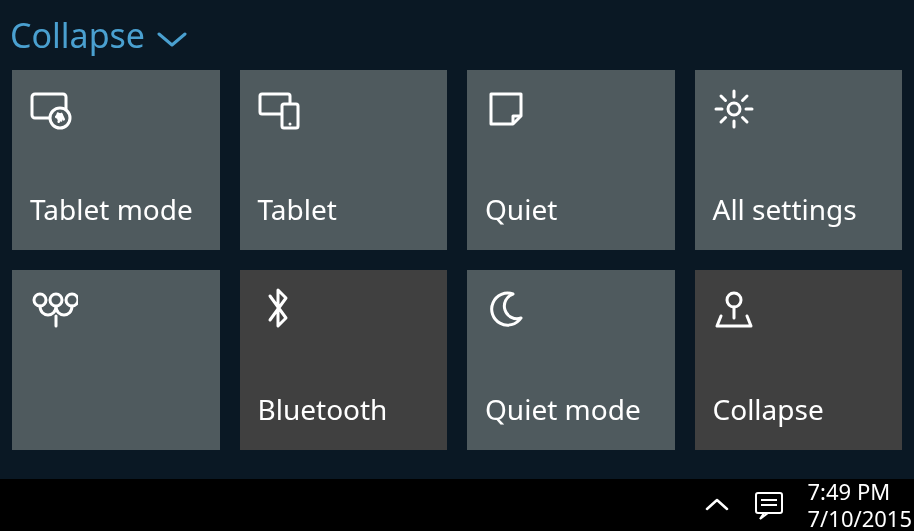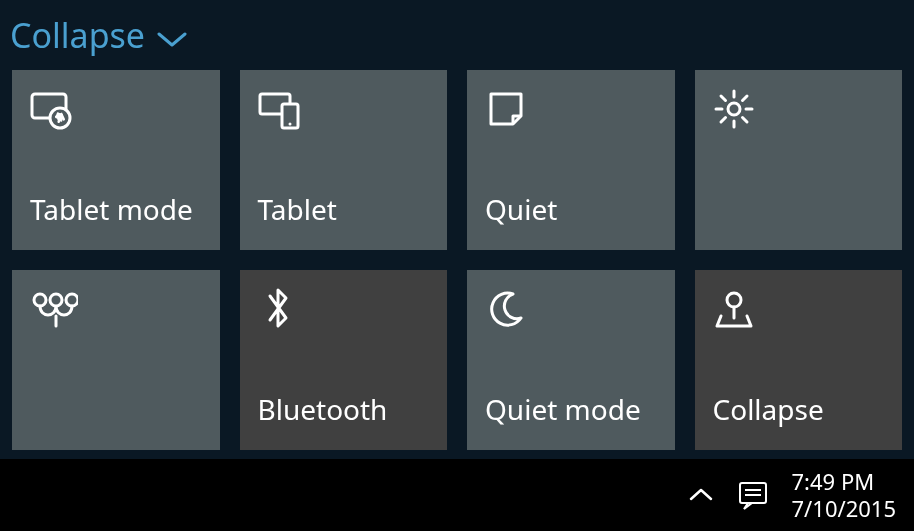--- a/index.html
+++ b/index.html
@@ -59,26 +59,26 @@
   .tile .icon svg { display: block; }
   .tile .label {
     font-size: 28px;
     font-weight: 400;
     color: #fff;
     white-space: nowrap;
   }
   .taskbar {
     position: absolute;
     left: 0; right: 0; bottom: 0;
-    height: 72px;
+    height: 52px;
     background: #000;
     display: flex;
     justify-content: flex-end;
     align-items: center;
-    padding-right: 18px;
+    padding-right: 2px;
     gap: 22px;
   }
   .taskbar .tray-icon { cursor: pointer; display: flex; align-items: center; }
   .clock {
     color: #fff;
     font-size: 22px;
     line-height: 1.25;
     text-align: left;
     cursor: pointer;
   }
@@ -122,20 +122,21 @@
           </svg>
         </div>
         <div class="label">Quiet</div>
       </div>
       <div class="tile">
         <div class="icon">
           <svg width="48" height="44" viewBox="0 0 48 44">
             <use href="#ico-settings-icon"></use>
           </svg>
         </div>
+        <div class="label">All settings</div>
       </div>
       <div class="tile">
         <div class="icon">
           <svg width="48" height="44" viewBox="0 0 48 44">
             <use href="#ico-vpn-icon"></use>
           </svg>
         </div>
       </div>
       <div class="tile active">
         <div class="icon">

